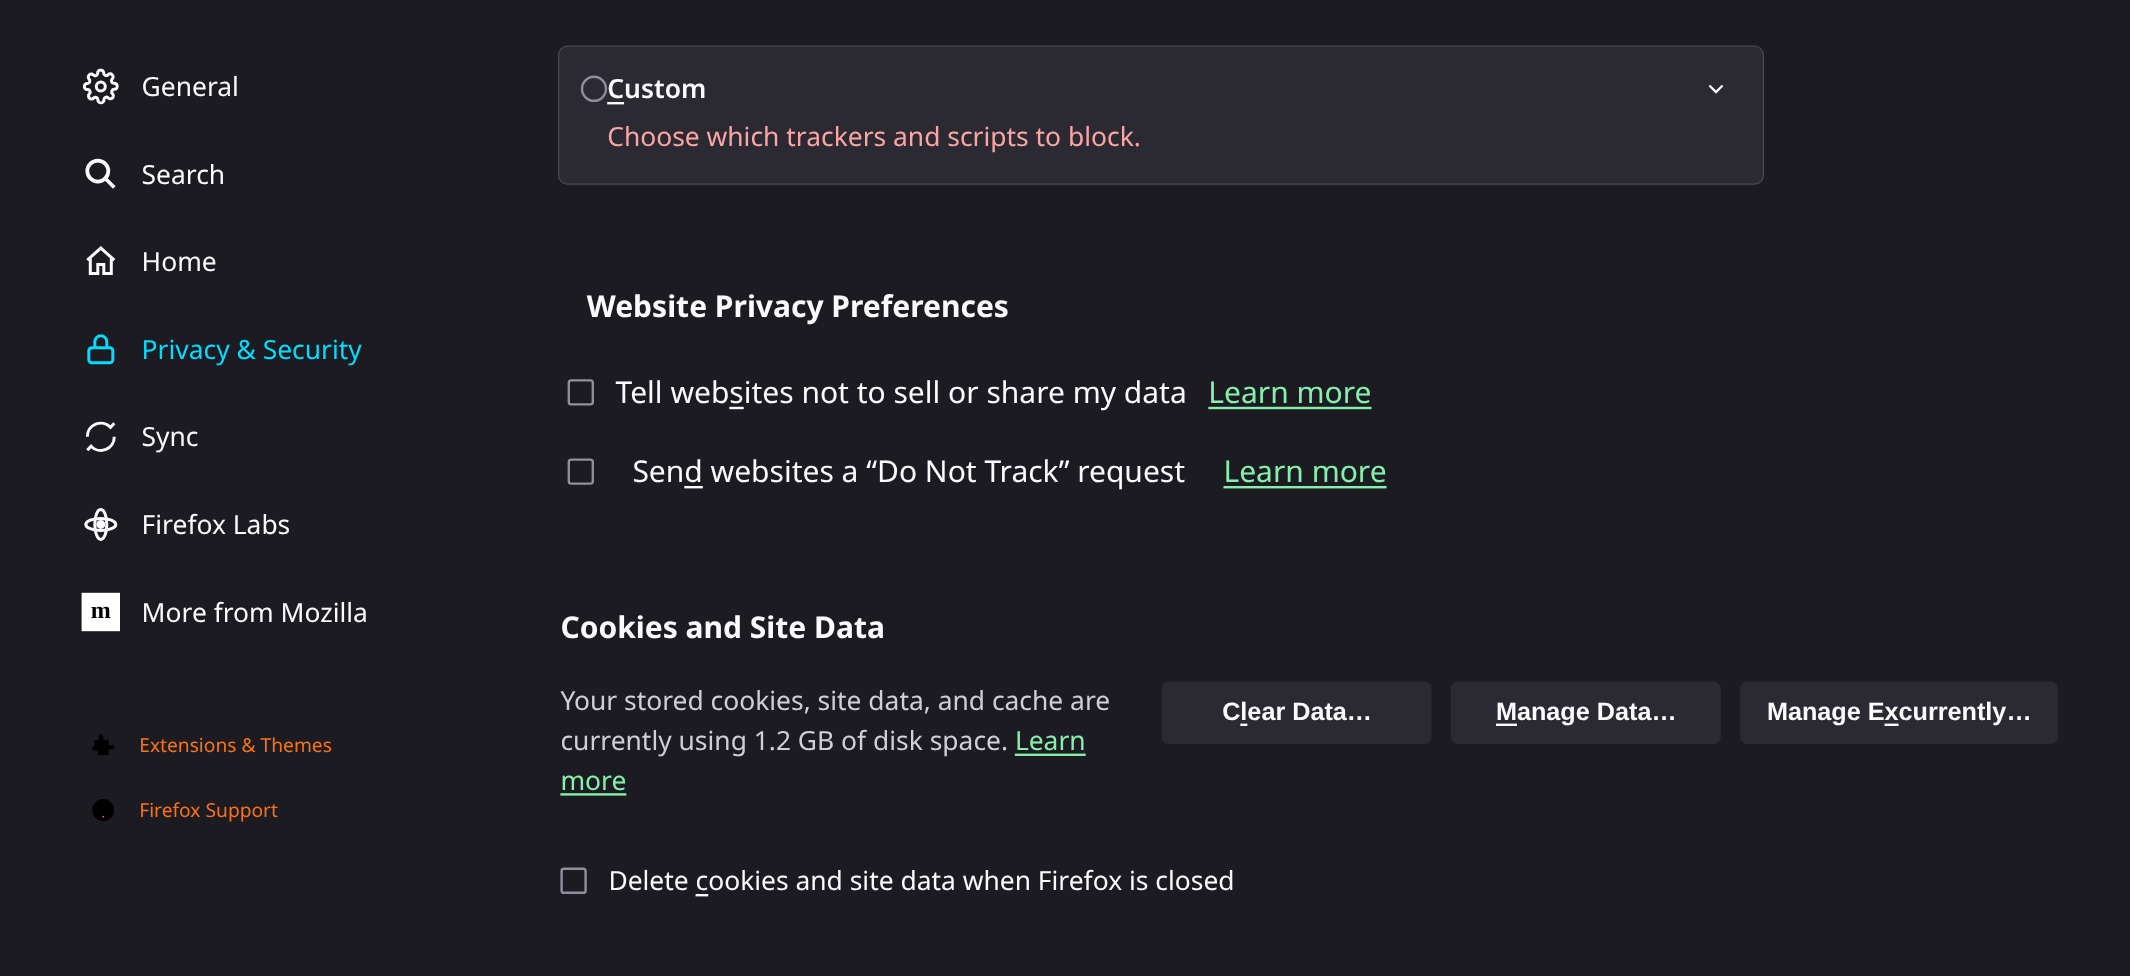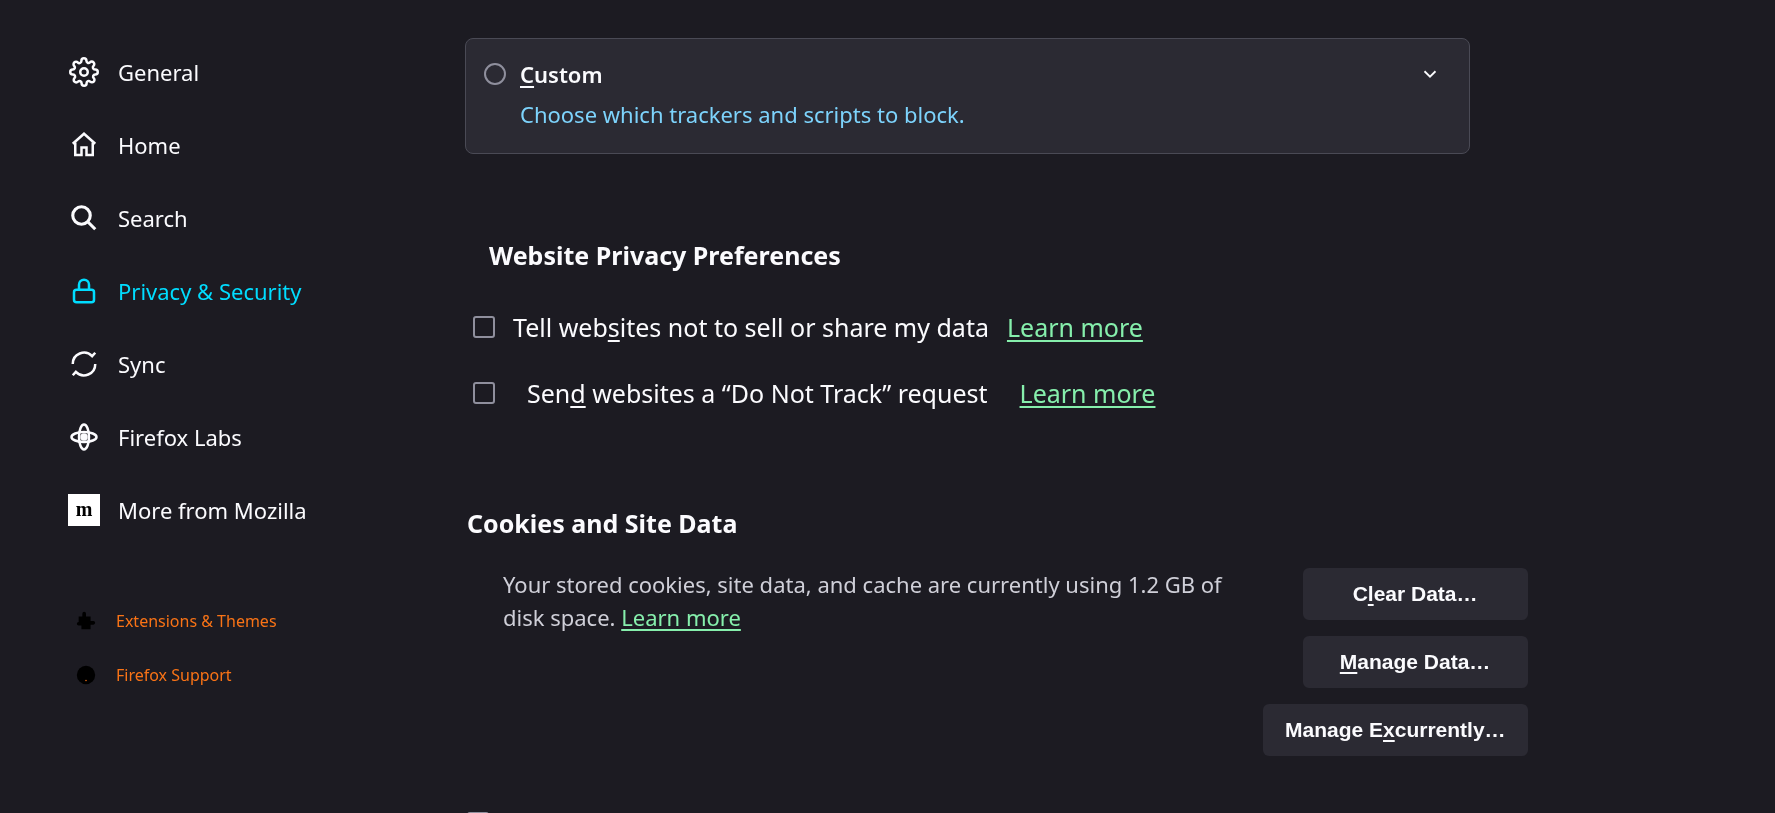--- a/index.html
+++ b/index.html
@@ -65,40 +65,40 @@
     padding-right: 60px;
   }
   .custom-card {
     width: 1005px;
     background: #2b2a33;
     border: 1px solid #4a4a55;
     border-radius: 8px;
     padding: 20px 28px 24px 18px;
     display: flex;
     align-items: flex-start;
-    gap: 14px;
+    gap: 0;
   }
   .radio {
     width: 22px;
     height: 22px;
     border: 2px solid #8f8f9d;
     border-radius: 50%;
     flex-shrink: 0;
     margin-top: 4px;
   }
   .custom-body { flex: 1; }
   .custom-title {
     font-size: 22px;
     font-weight: 600;
     margin-bottom: 10px;
   }
   .custom-title .ul { text-decoration: underline; text-underline-offset: 3px; }
   .custom-desc {
     font-size: 22px;
-    color: #7dd3fc;
+    color: #fca5a5;
     font-weight: 400;
   }
   .chevron {
     margin-top: 4px;
     flex-shrink: 0;
   }
   .section-heading {
     font-size: 25px;
     font-weight: 700;
     margin-top: 84px;
@@ -137,25 +137,24 @@
     margin-top: 28px;
     margin-left: 2px;
     gap: 40px;
   }
   .cookies-text {
     flex: 1;
     font-size: 22px;
     line-height: 1.5;
     color: #cfcfd8;
     max-width: 720px;
-    margin-left: 36px;
   }
   .button-col {
     display: flex;
-    flex-direction: column;
+    flex-direction: row;
     gap: 16px;
     align-items: flex-end;
   }
   .btn {
     background: #2b2a33;
     color: #fbfbfe;
     font-size: 21px;
     font-weight: 600;
     border: none;
     border-radius: 6px;
@@ -187,35 +186,35 @@
     <span class="icon">
       <svg width="30" height="30" viewBox="0 0 24 24" stroke-width="2">
           <circle cx="12" cy="12" r="3"></circle>
           <path d="M19.4 15a1.65 1.65 0 0 0 .33 1.82l.06.06a2 2 0 1 1-2.83 2.83l-.06-.06a1.65 1.65 0 0 0-1.82-.33 1.65 1.65 0 0 0-1 1.51V21a2 2 0 0 1-4 0v-.09a1.65 1.65 0 0 0-1-1.51 1.65 1.65 0 0 0-1.82.33l-.06.06a2 2 0 1 1-2.83-2.83l.06-.06a1.65 1.65 0 0 0 .33-1.82 1.65 1.65 0 0 0-1.51-1H3a2 2 0 0 1 0-4h.09a1.65 1.65 0 0 0 1.51-1 1.65 1.65 0 0 0-.33-1.82l-.06-.06a2 2 0 1 1 2.83-2.83l.06.06a1.65 1.65 0 0 0 1.82.33h0a1.65 1.65 0 0 0 1-1.51V3a2 2 0 0 1 4 0v.09a1.65 1.65 0 0 0 1 1.51 1.65 1.65 0 0 0 1.82-.33l.06-.06a2 2 0 1 1 2.83 2.83l-.06.06a1.65 1.65 0 0 0-.33 1.82v0a1.65 1.65 0 0 0 1.51 1H21a2 2 0 0 1 0 4h-.09a1.65 1.65 0 0 0-1.51 1z"></path>
         </svg>
     </span>
     <span>General</span>
   </div>
   <div class="nav-item">
     <span class="icon">
-      <svg width="30" height="30" viewBox="0 0 24 24" stroke-width="2">
-          <path d="M3 11l9-8 9 8"></path>
-          <path d="M5 10v10h5v-6h4v6h5V10"></path>
-        </svg>
-    </span>
-    <span>Home</span>
-  </div>
-  <div class="nav-item">
-    <span class="icon">
       <svg width="30" height="30" viewBox="0 0 24 24" stroke-width="2.5">
           <circle cx="10" cy="10" r="7"></circle>
           <line x1="21" y1="21" x2="15" y2="15"></line>
         </svg>
     </span>
     <span>Search</span>
+  </div>
+  <div class="nav-item">
+    <span class="icon">
+      <svg width="30" height="30" viewBox="0 0 24 24" stroke-width="2">
+          <path d="M3 11l9-8 9 8"></path>
+          <path d="M5 10v10h5v-6h4v6h5V10"></path>
+        </svg>
+    </span>
+    <span>Home</span>
   </div>
   <div class="nav-item active">
     <span class="icon">
       <svg width="30" height="30" viewBox="0 0 24 24" stroke-width="2">
           <rect x="4" y="11" width="16" height="10" rx="2"></rect>
           <path d="M8 11V7a4 4 0 0 1 8 0v4"></path>
         </svg>
     </span>
     <span>Privacy &amp; Security</span>
   </div>

